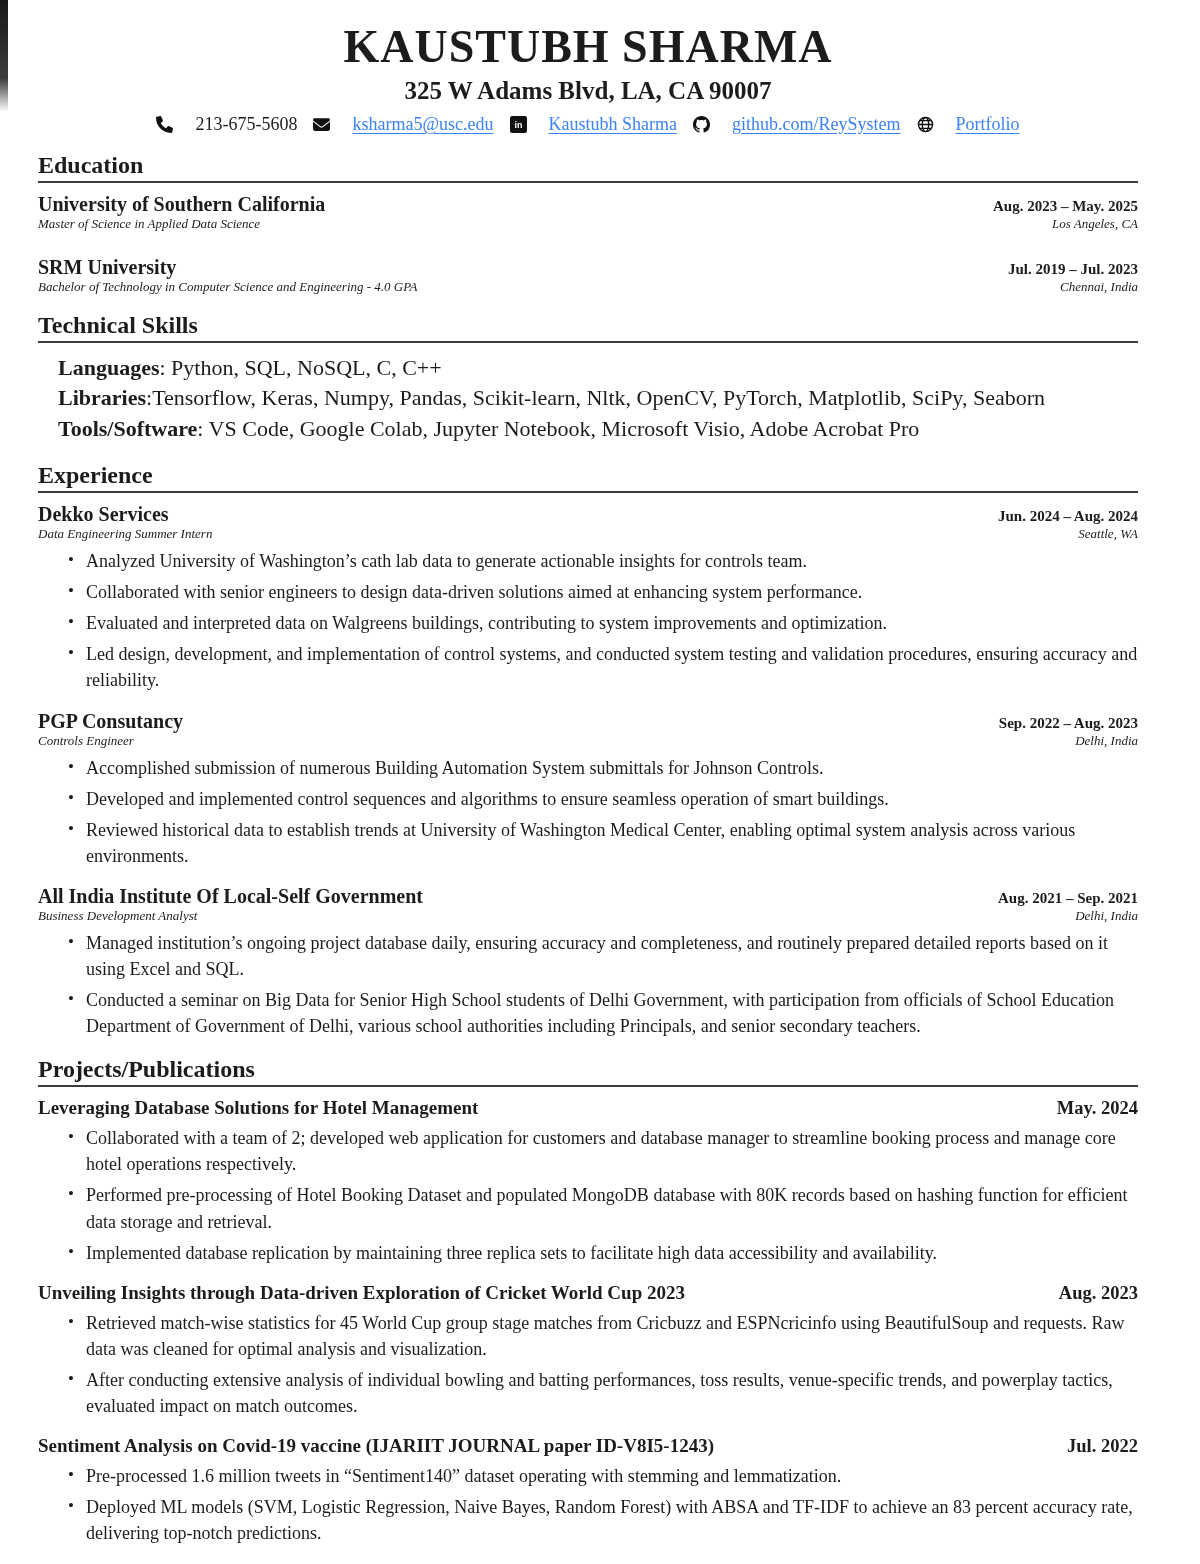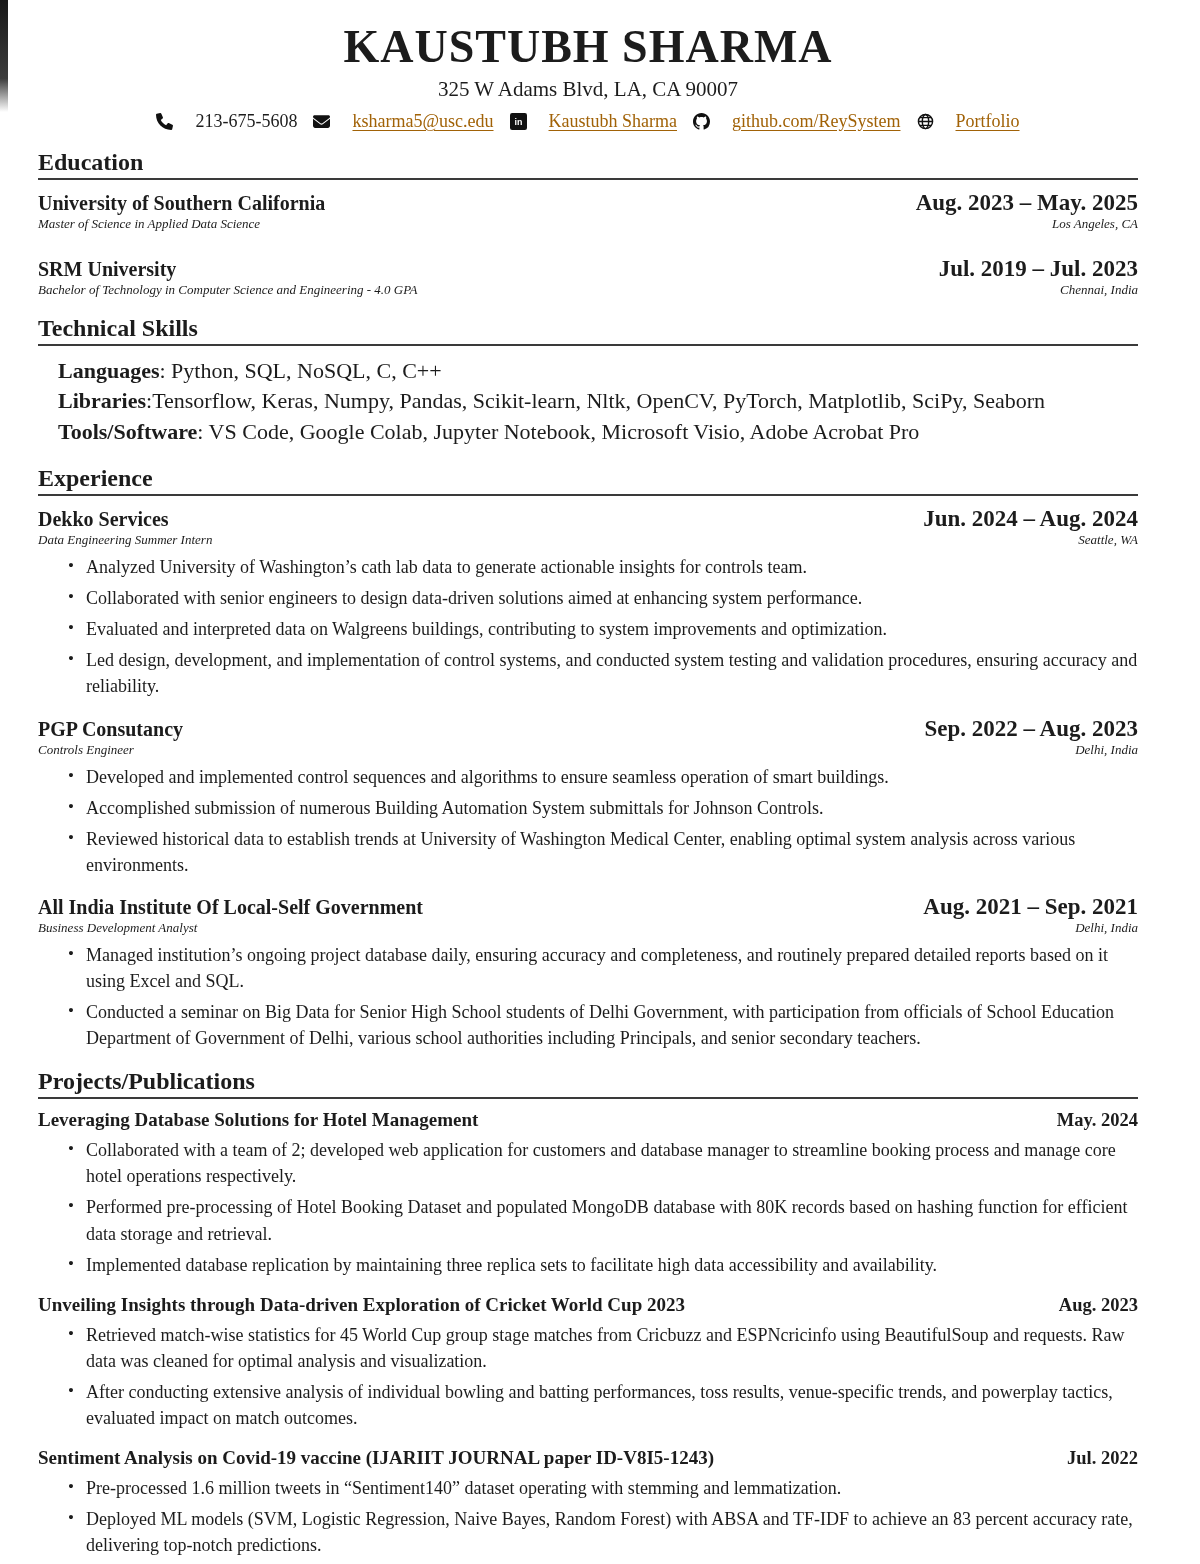--- a/index.html
+++ b/index.html
@@ -14,37 +14,37 @@
     font-family: "Liberation Serif", "DejaVu Serif", serif;
     padding: 22px 62px 40px 38px;
     overflow: hidden;
   }
   .scan-artifact {
     position: absolute; left: 0; top: 0; width: 8px; height: 112px;
     background: linear-gradient(180deg, #181818 0%, #3c3c3c 70%, rgba(80,80,80,0) 100%);
   }
   
   .name { text-align: center; font-size: 46px; font-weight: bold; letter-spacing: 1px; line-height: 1.08; }
-  .address { text-align: center; font-size: 21px; margin-top: 5px; }
+  .address { text-align: center; font-size: 25px; margin-top: 5px; font-weight: bold; }
   .contacts { display: flex; justify-content: center; align-items: center; gap: 16px; margin-top: 9px; font-size: 18px; }
   .contact { display: inline-flex; align-items: center; gap: 22px; white-space: nowrap; }
   .contact .icon { display: inline-flex; }
   .contact .icon svg { width: 17px; height: 17px; display: block; }
-  .link { text-decoration: underline; text-underline-offset: 3px; color: #a16207; cursor: pointer; }
+  .link { text-decoration: underline; text-underline-offset: 3px; color: #3b82f6; cursor: pointer; }
   
   .section-heading {
     font-size: 24px; font-weight: bold;
     border-bottom: 2px solid #3a3a3a;
     padding-bottom: 2px;
     margin: 17px 0 10px 0;
   }
   
   .row2 { display: flex; justify-content: space-between; align-items: baseline; }
   .primary { font-size: 20px; font-weight: bold; }
-  .dates { font-size: 23px; font-weight: bold; white-space: nowrap; }
+  .dates { font-size: 15px; font-weight: bold; white-space: nowrap; }
   .secondary { font-size: 13px; font-style: italic; }
   .entry { margin-bottom: 24px; }
   .entry:last-child { margin-bottom: 0; }
   
   .skills { padding-left: 20px; font-size: 22px; line-height: 1.4; }
   .skill-label { font-weight: bold; }
   
   .job, .project { margin-bottom: 16px; }
   .bullets { list-style: none; margin-top: 6px; padding-left: 48px; }
   .bullets li { position: relative; font-size: 18px; line-height: 1.45; margin-bottom: 5px; }
@@ -164,22 +164,22 @@
     <article class="job">
       <div class="row2">
         <span class="primary">PGP Consutancy</span>
         <span class="dates">Sep. 2022 – Aug. 2023</span>
       </div>
       <div class="row2">
         <span class="secondary">Controls Engineer</span>
         <span class="secondary">Delhi, India</span>
       </div>
       <ul class="bullets">
+        <li>Accomplished submission of numerous Building Automation System submittals for Johnson Controls.</li>
         <li>Developed and implemented control sequences and algorithms to ensure seamless operation of smart buildings.</li>
-        <li>Accomplished submission of numerous Building Automation System submittals for Johnson Controls.</li>
         <li>Reviewed historical data to establish trends at University of Washington Medical Center, enabling optimal system analysis across various environments.</li>
       </ul>
     </article>
 
     <article class="job">
       <div class="row2">
         <span class="primary">All India Institute Of Local-Self Government</span>
         <span class="dates">Aug. 2021 – Sep. 2021</span>
       </div>
       <div class="row2">

